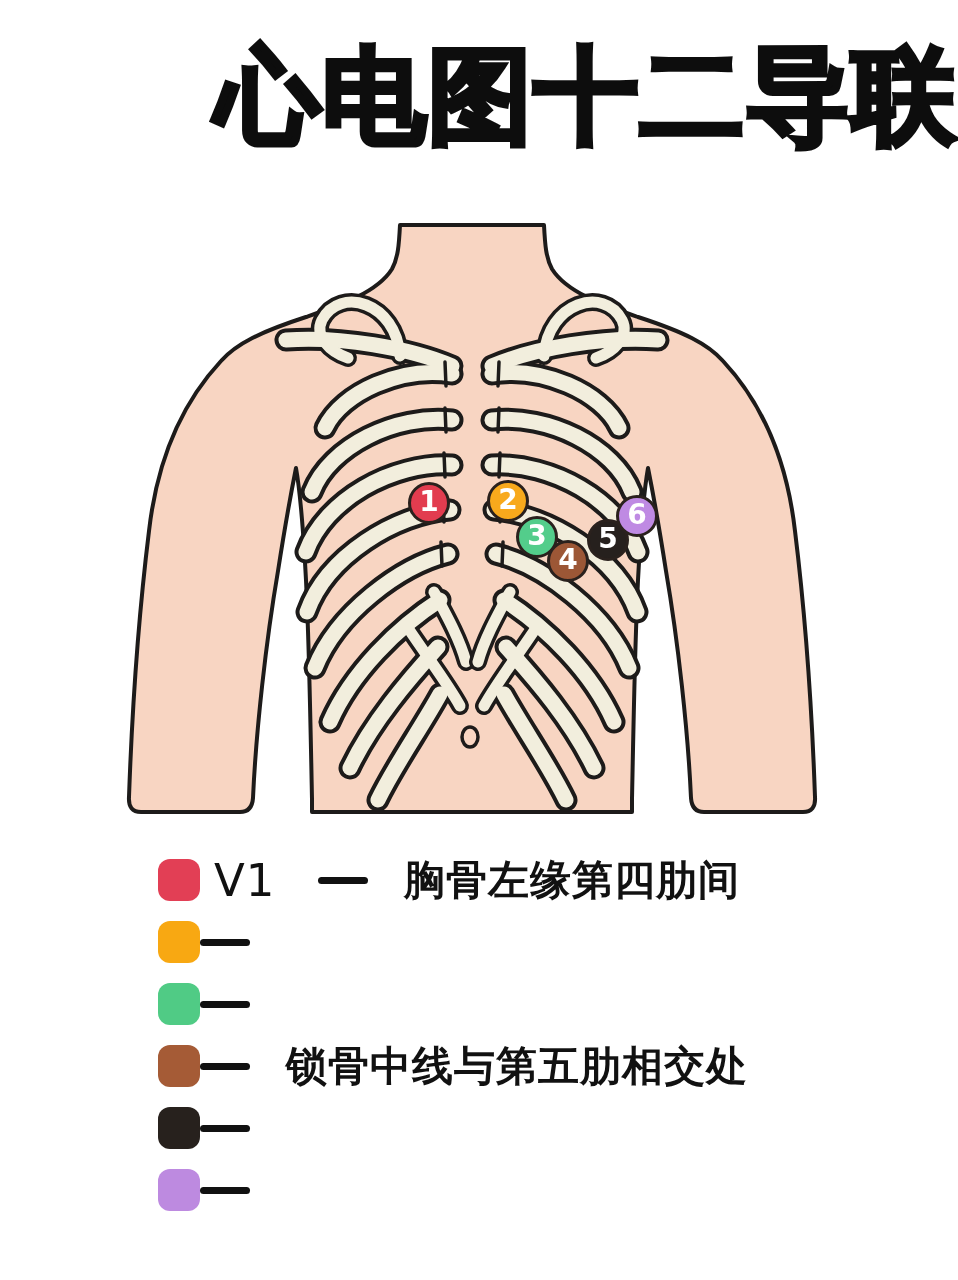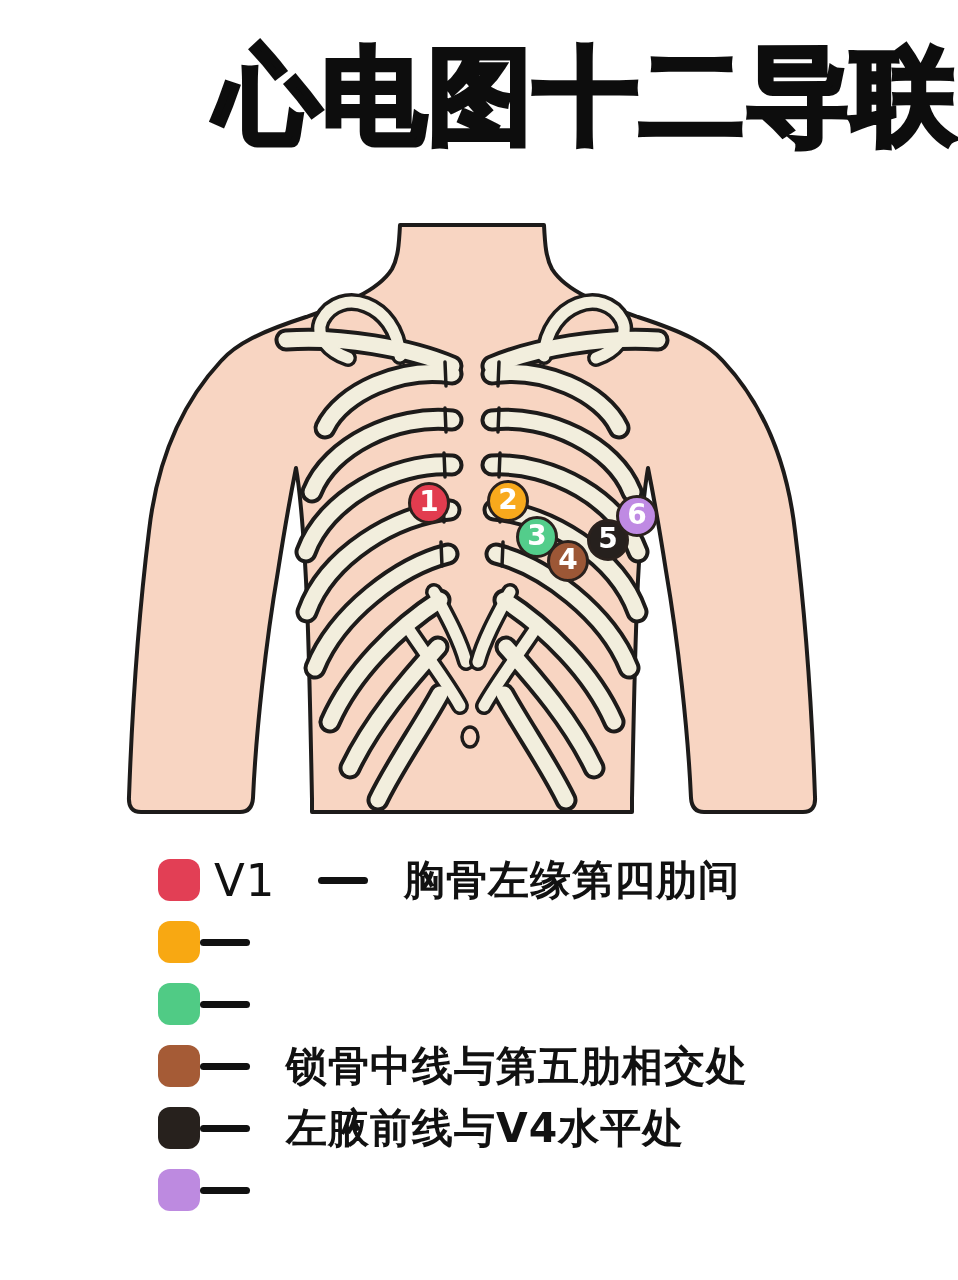--- a/index.html
+++ b/index.html
@@ -186,21 +186,20 @@
       <div class="dash-col">
           <div class="dash-bar"></div>
         </div>
       <div class="legend-desc">锁骨中线与第五肋相交处</div>
     </div>
     <div class="legend-row">
       <div class="swatch" style="background-color: rgb(39, 33, 29);"></div>
       <div class="dash-col">
           <div class="dash-bar"></div>
         </div>
-      <div class="legend-desc">左腋前线与V4水平处</div>
     </div>
     <div class="legend-row">
       <div class="swatch" style="background-color: rgb(189, 138, 224);"></div>
       <div class="dash-col">
           <div class="dash-bar"></div>
         </div>
     </div>
   </div>
 
 </div>

